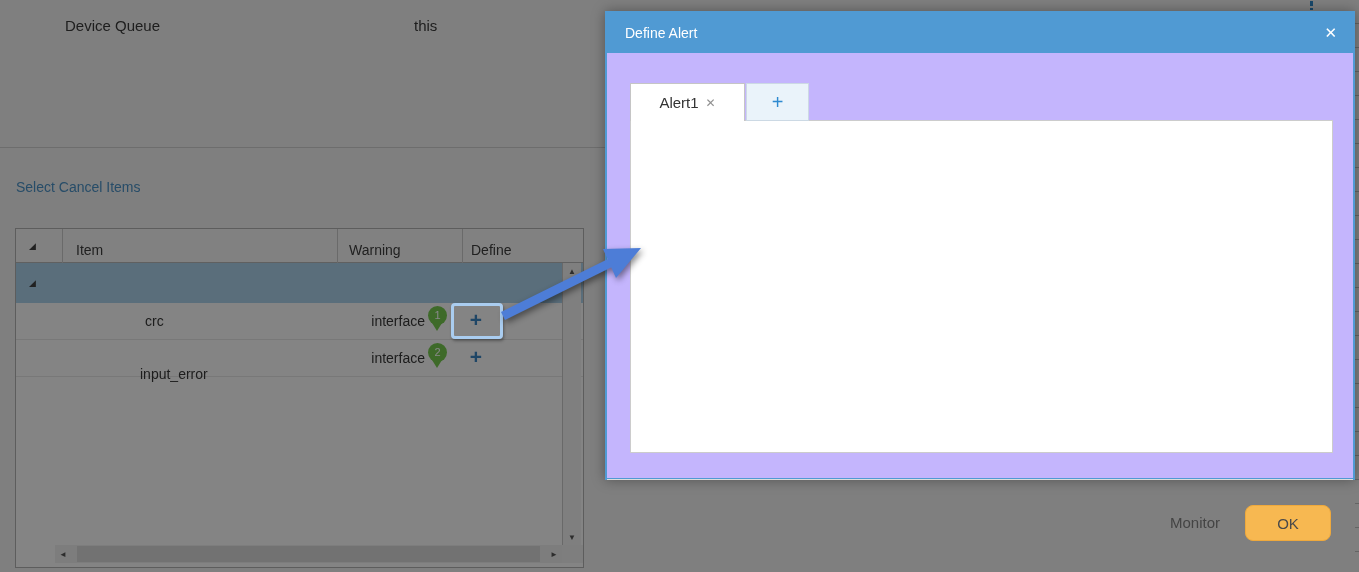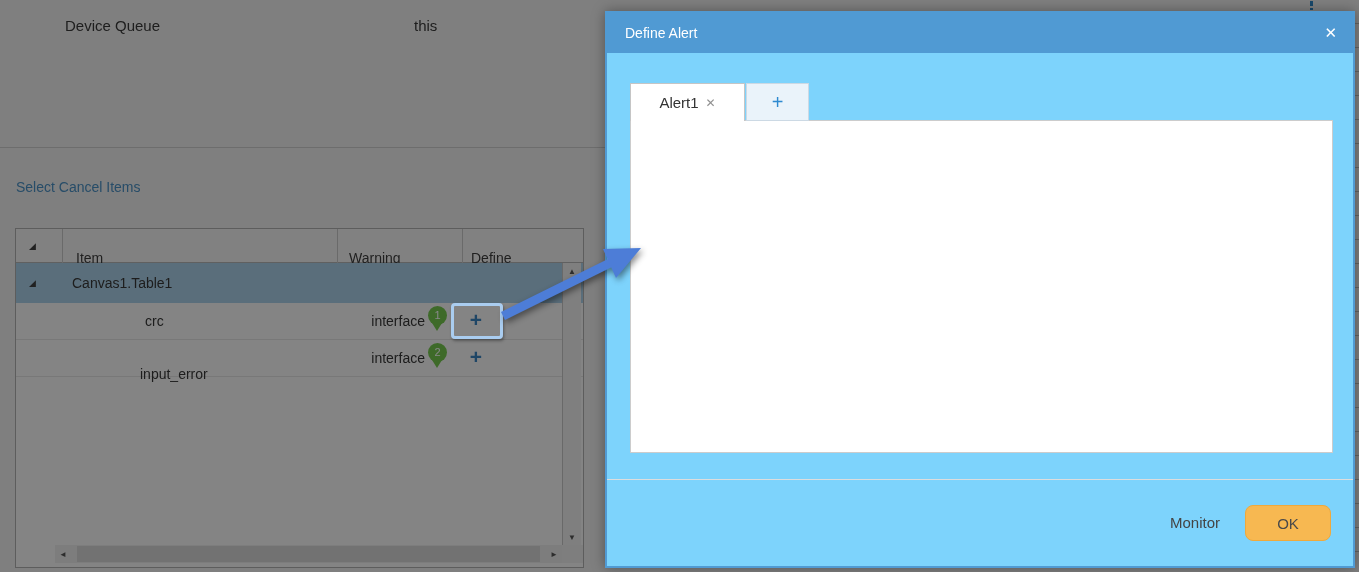--- a/index.html
+++ b/index.html
@@ -7,21 +7,21 @@
         font-family:"Liberation Sans",sans-serif;background:#f0f0f0;color:#333;}
   .abs{position:absolute;}
   
   #bg{position:absolute;inset:0;background:#f0f0f0;}
   .bg-text{font-size:15px;color:#3a3a3a;margin-top:8px;}
   .bg-divider{left:0;top:147px;width:1359px;height:1px;background:#cfcfcf;}
   .monitor-title{font-size:14px;color:#4a90c4;}
   .tbl{left:15px;top:228px;width:569px;height:340px;background:#fafafa;border:1px solid #b0b0b0;box-sizing:border-box;}
   .tbl-header{left:0;top:0;width:567px;height:34px;background:#f4f4f4;border-bottom:1px solid #b5b5b5;box-sizing:border-box;}
   .col-sep{top:0;width:1px;height:34px;background:#c9c9c9;}
-  .hdr-label{top:12px;height:34px;line-height:34px;font-size:14px;color:#3d3d3d;}
+  .hdr-label{top:4px;height:34px;line-height:34px;font-size:14px;color:#3d3d3d;}
   .expander{font-size:9px;color:#3f3f3f;}
   .row-group{left:0;top:34px;width:567px;height:40px;background:#abd0e8;}
   .row{left:0;width:567px;height:37px;background:#fafafa;border-bottom:1px solid #e2e2e2;box-sizing:border-box;}
   .cell-text{font-size:14px;color:#383838;}
   .pin{width:19px;height:19px;border-radius:50%;background:#76c94f;color:#fff;
        font-size:11px;line-height:19px;text-align:center;}
   .pin::after{content:"";position:absolute;left:4px;top:17px;border:5px solid transparent;border-top:8px solid #76c94f;}
   .plus-glyph{font-size:21px;color:#3c85c0;font-weight:bold;}
   .vscroll{left:546px;top:34px;width:19px;height:283px;background:#f0f0f0;border-left:1px solid #c6c6c6;box-sizing:border-box;}
   .hscroll{left:39px;top:316px;width:507px;height:18px;background:#ececec;}
@@ -31,21 +31,21 @@
   .sliver-lines{left:1355px;top:0;width:4px;height:572px;
      background:repeating-linear-gradient(to bottom,#f0f0f0 0 23px,#bdbdbd 23px 24px);}
   .bang{width:3px;background:#2f86c8;}
   
   #overlay{position:absolute;inset:0;background:rgba(0,0,0,0.47);z-index:10;}
   
   #hl-box{left:451px;top:303px;width:46px;height:30px;border:3px solid #aacdf0;border-radius:4px;
           box-shadow:1px 2px 3px rgba(0,0,0,.35);z-index:20;}
   #arrow-svg{position:absolute;left:0;top:0;z-index:40;pointer-events:none;}
   
-  #dialog{left:605px;top:11px;width:750px;height:557px;background:#7dd3fc;border:2px solid #509ad3;
+  #dialog{left:605px;top:11px;width:750px;height:469px;background:#c4b5fd;border:2px solid #509ad3;
           box-sizing:border-box;z-index:30;box-shadow:0 0 12px rgba(0,0,0,.35);}
   .dlg-header{left:0;top:0;width:100%;height:40px;background:#509ad3;}
   .dlg-title{left:18px;top:0;height:40px;line-height:40px;font-size:14px;color:#fff;}
   .dlg-close{right:16px;top:0;height:40px;line-height:40px;font-size:15px;color:#fff;cursor:pointer;}
   .tab-active{left:23px;top:70px;width:115px;height:38px;background:#fff;border:1px solid #c5c5c5;border-bottom:none;
               box-sizing:border-box;z-index:3;display:flex;align-items:center;justify-content:center;gap:7px;}
   .tab-label{font-size:15px;color:#333;}
   .tab-x{font-size:12px;color:#8f8f8f;cursor:pointer;}
   .tab-add{left:139px;top:70px;width:63px;height:38px;background:#eaf3fa;border:1px solid #ccd9e4;
            box-sizing:border-box;z-index:2;display:flex;align-items:center;justify-content:center;}
@@ -89,21 +89,20 @@
         <div class="abs col-sep" style="left:46px;"></div>
         <div class="abs hdr-label" style="left:60px;">Item</div>
         <div class="abs col-sep" style="left:321px;"></div>
         <div class="abs hdr-label" style="left:333px;">Warning</div>
         <div class="abs col-sep" style="left:446px;"></div>
         <div class="abs hdr-label" style="left:455px;">Define</div>
       </div>
 
       <div class="abs row-group">
         <span class="abs expander" style="left:13px;top:15px;">◢</span>
-        <span class="abs cell-text" style="left:56px;top:0;height:40px;line-height:40px;">Canvas1.Table1</span>
       </div>
 
       <div class="abs row" style="top:74px;">
         <span class="abs cell-text" style="left:129px;top:0;height:37px;line-height:37px;">crc</span>
         <span class="abs cell-text" style="left:337px;width:72px;top:0;height:37px;line-height:37px;text-align:right;">interface</span>
         <span class="abs pin" style="left:412px;top:3px;">1</span>
         <span class="abs plus-glyph" style="left:448px;top:0;width:24px;height:37px;line-height:34px;text-align:center;">+</span>
       </div>
 
       <div class="abs row" style="top:111px;">

